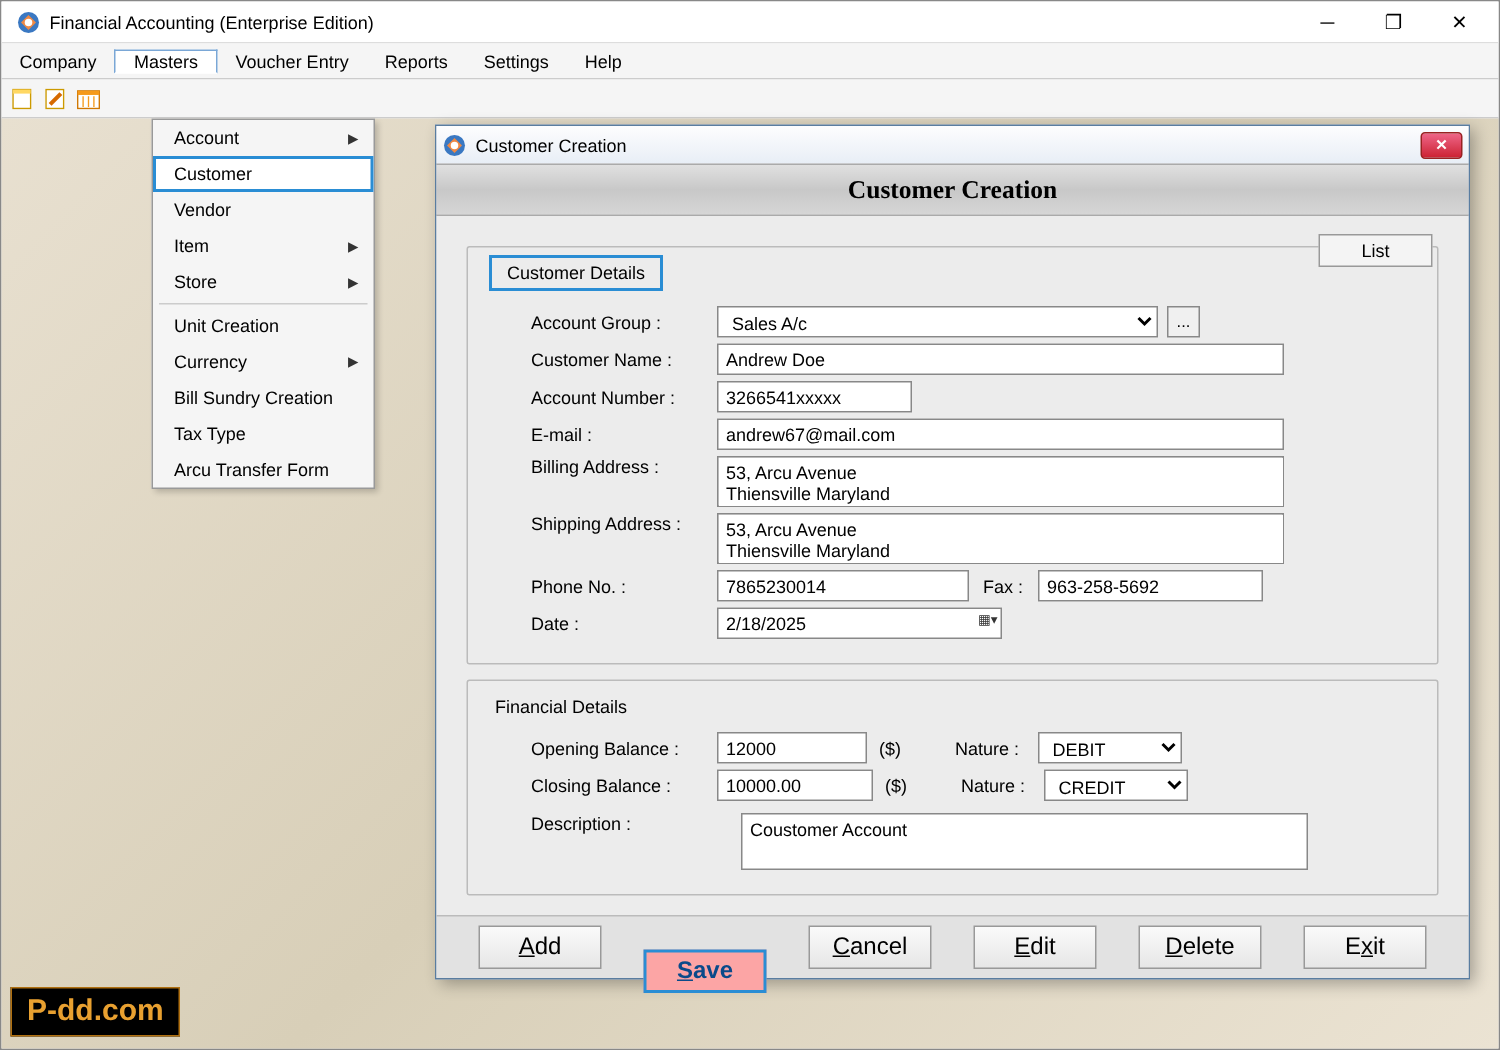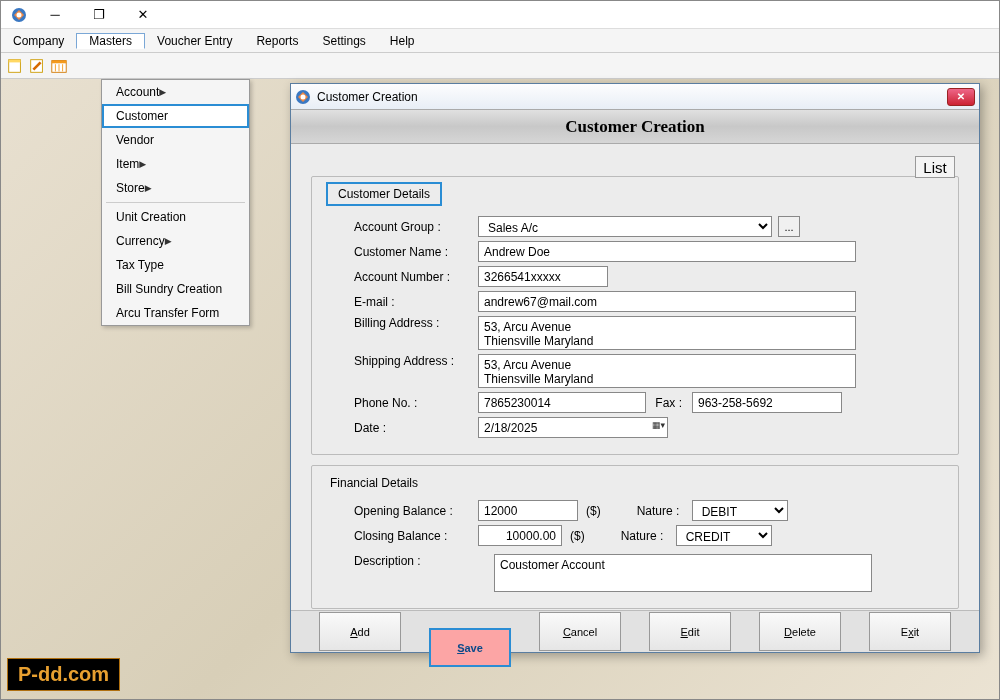--- a/index.html
+++ b/index.html
@@ -16,75 +16,76 @@
 .menubar { height: 24px; background: #f5f5f5; display: flex; align-items: center; border-bottom: 1px solid #ccc; font-size: 12px; }
 .menubar .menu-item { padding: 0 12px; display: flex; align-items: center; cursor: default; }
 .menubar .menu-item.active { background: #fff; border: 1px solid #7aa7d6; border-bottom-color: #fff; margin-bottom: -1px; }
 
 .toolbar { height: 26px; background: #f5f5f5; display: flex; align-items: center; padding: 0 4px; gap: 2px; border-bottom: 1px solid #ccc; }
 .tb-icon { width: 20px; height: 20px; border: 1px solid transparent; }
 
 .workspace { flex: 1; position: relative; background: linear-gradient(135deg, #e8e0d0 0%, #d8cfb8 25%, #ebe3d3 50%, #cfc5ae 75%, #e5ddc9 100%); background-size: 200% 200%; }
 
 .dropdown-menu { position: absolute; left: 100px; top: 0px; width: 149px; background: #f5f5f5; border: 1px solid #999; box-shadow: 2px 2px 4px rgba(0,0,0,0.2); font-size: 12px; z-index: 10; }
-.dropdown-menu .dm-item { padding: 5px 10px 5px 14px; display: flex; justify-content: flex-start; align-items: center; cursor: default; }
+.dropdown-menu .dm-item { padding: 5px 10px 5px 14px; display: flex; justify-content: space-between; align-items: center; cursor: default; }
 .dropdown-menu .dm-item.selected { background: #fff; border: 2px solid #2a8dd4; padding: 3px 8px 3px 12px; }
 .dropdown-menu .dm-sep { height: 1px; background: #ccc; margin: 2px 4px; }
 .dm-arrow { font-size: 9px; color: #333; }
 
 .dialog { position: absolute; left: 289px; top: 4px; width: 690px; height: 570px; background: #ececec; border: 1px solid #5a7da0; box-shadow: 3px 3px 10px rgba(0,0,0,0.3); z-index: 20; display: flex; flex-direction: column; }
 .dialog-titlebar { height: 26px; background: linear-gradient(#fdfdfe, #e8eef6); display: flex; align-items: center; padding: 0 4px; border-bottom: 1px solid #aaa; }
 .dialog-titlebar .d-icon { width: 16px; height: 16px; margin-right: 6px; }
 .dialog-titlebar .d-title { font-size: 12px; flex: 1; color: #000; }
 .dialog-close { width: 28px; height: 18px; background: linear-gradient(#e68, #c23); border: 1px solid #922; border-radius: 3px; display: flex; align-items: center; justify-content: center; color: #fff; font-size: 10px; font-weight: bold; cursor: default; }
 
 .dialog-header { height: 34px; background: linear-gradient(#e0e0e0, #c8c8c8, #d6d6d6); display: flex; align-items: center; justify-content: center; border-bottom: 1px solid #aaa; }
 .dialog-header h2 { font-size: 17px; font-weight: bold; font-family: "Times New Roman", serif; color: #000; }
 
 .dialog-body { flex: 1; background: #ececec; padding: 12px 20px 8px 20px; position: relative; font-size: 12px; overflow: hidden; }
 
-.list-btn { position: absolute; right: 24px; top: 12px; width: 40px; height: 22px; background: #f4f4f4; border: 1px solid #999; font-size: 15px; cursor: default; }
+.list-btn { position: absolute; right: 24px; top: 12px; width: 76px; height: 22px; background: #f4f4f4; border: 1px solid #999; font-size: 12px; cursor: default; }
 
 .fieldset { border: 1px solid #bbb; border-radius: 2px; margin-bottom: 10px; padding: 10px 14px 12px 14px; }
 .legend { display: inline-block; background: #ececec; border: 2px solid #2a8dd4; padding: 3px 10px; font-size: 12px; color: #000; margin-top: -22px; margin-bottom: 6px; }
 .legend.plain { border: none; padding: 0 4px; margin-top: -18px; }
 
 .form-row { display: flex; align-items: center; margin: 4px 0; }
 .form-row .lbl { width: 152px; text-align: left; padding-left: 28px; font-size: 12px; color: #000; }
 .form-row input[type=text], .form-row select, .form-row textarea { border: 1px solid #888; background: #fff; font-size: 12px; padding: 3px 5px; font-family: inherit; }
 .form-row input[type=text] { height: 21px; }
 .form-row select { height: 21px; }
 .form-row textarea { resize: none; overflow-y: scroll; }
 
 .ellipsis-btn { width: 22px; height: 21px; margin-left: 6px; border: 1px solid #888; background: #f0f0f0; font-size: 11px; cursor: default; }
 .date-wrap { position: relative; display: inline-block; }
 .date-dd { position: absolute; right: 3px; top: 3px; font-size: 9px; color: #333; pointer-events: none; }
 
 .currency { margin: 0 8px; font-size: 12px; }
 
 .dialog-buttons { height: 42px; background: #e2e2e2; border-top: 1px solid #bbb; display: flex; align-items: center; justify-content: center; gap: 28px; }
-.dlg-btn { width: 82px; height: 39px; background: linear-gradient(#fafafa,#e6e6e6); border: 1px solid #999; font-size: 11px; cursor: default; }
+.dlg-btn { width: 82px; height: 29px; background: linear-gradient(#fafafa,#e6e6e6); border: 1px solid #999; font-size: 16px; cursor: default; }
 .dlg-btn.primary { border: 2px solid #2a8dd4; background: #fca5a5; font-weight: bold; color: #0a4a8a; margin-top: 32px; }
 .dlg-btn .accel { text-decoration: underline; }
 
 .watermark { position: absolute; left: 6px; bottom: 8px; background: #000; color: #e8a030; padding: 4px 10px; font-size: 20px; font-weight: bold; border: 1px solid #b07010; font-family: Arial, sans-serif; z-index: 5; }
 
 svg.icon-colorful { width:16px; height:16px; }
 </style>
 </head>
 <body>
 
 <div class="main-window">
 
   <div class="titlebar">
     <svg class="app-icon icon-colorful" viewBox="0 0 16 16">
         <circle cx="8" cy="8" r="7" fill="#3a78c2"></circle>
         <path d="M3 8 L8 3 L13 8 L8 13 Z" fill="#e84"></path>
         <circle cx="8" cy="8" r="2.5" fill="#fff"></circle>
       </svg>
+    <div class="title">Financial Accounting (Enterprise Edition)</div>
     <div class="win-controls">
       <div class="win-btn">─</div>
       <div class="win-btn">❐</div>
       <div class="win-btn">✕</div>
     </div>
   </div>
 
   <div class="menubar">
     <div class="menu-item">Company</div>
     <div class="menu-item active">Masters</div>
@@ -135,24 +136,24 @@
         </div>
       <div class="dm-sep"></div>
       <div class="dm-item">
           <span>Unit Creation</span>
         </div>
       <div class="dm-item">
           <span>Currency</span>
           <span class="dm-arrow">▶</span>
         </div>
       <div class="dm-item">
+          <span>Bill Sundry Creation</span>
+        </div>
+      <div class="dm-item">
           <span>Tax Type</span>
-        </div>
-      <div class="dm-item">
-          <span>Bill Sundry Creation</span>
         </div>
       <div class="dm-item">
           <span>Arcu Transfer Form</span>
         </div>
     </div>
 
     <div class="dialog">
       <div class="dialog-titlebar">
         <svg class="d-icon icon-colorful" viewBox="0 0 16 16">
             <circle cx="8" cy="8" r="7" fill="#3a78c2"></circle>
@@ -162,21 +163,21 @@
         <div class="d-title">Customer Creation</div>
         <div class="dialog-close">✕</div>
       </div>
       <div class="dialog-header">
         <h2>Customer Creation</h2>
       </div>
       <div class="dialog-body">
 
         <button class="list-btn"><span class="accel">L</span><span>ist</span></button>
 
-        <div class="fieldset" style="margin-top:20px;">
+        <div class="fieldset" style="margin-top:8px;">
           <div class="legend">Customer Details</div>
 
           <div class="form-row">
             <div class="lbl">Account Group :</div>
             <select style="width:294px"><option>Sales A/c</option></select>
             <button class="ellipsis-btn">...</button>
           </div>
           <div class="form-row">
             <div class="lbl">Customer Name :</div>
             <input type="text" style="width: 378px;" value="Andrew Doe">
@@ -219,21 +220,21 @@
 
           <div class="form-row">
             <div class="lbl">Opening Balance :</div>
             <input type="text" style="width: 100px;" value="12000">
             <span class="currency">($)</span>
             <div style="width:55px;margin-left:28px">Nature :</div>
             <select style="width:96px"><option>DEBIT</option></select>
           </div>
           <div class="form-row">
             <div class="lbl">Closing Balance :</div>
-            <input type="text" style="width: 84px; text-align: right;" value="10000.00">
+            <input type="text" style="width: 104px;" value="10000.00">
             <span class="currency">($)</span>
             <div style="width:55px;margin-left:28px">Nature :</div>
             <select style="width:96px"><option>CREDIT</option></select>
           </div>
           <div class="form-row" style="align-items:flex-start;margin-top:8px">
             <div class="lbl">Description :</div>
             <textarea style="width: 378px; height: 38px; margin-left: 16px;">Coustomer Account</textarea>
           </div>
         </div>
 

